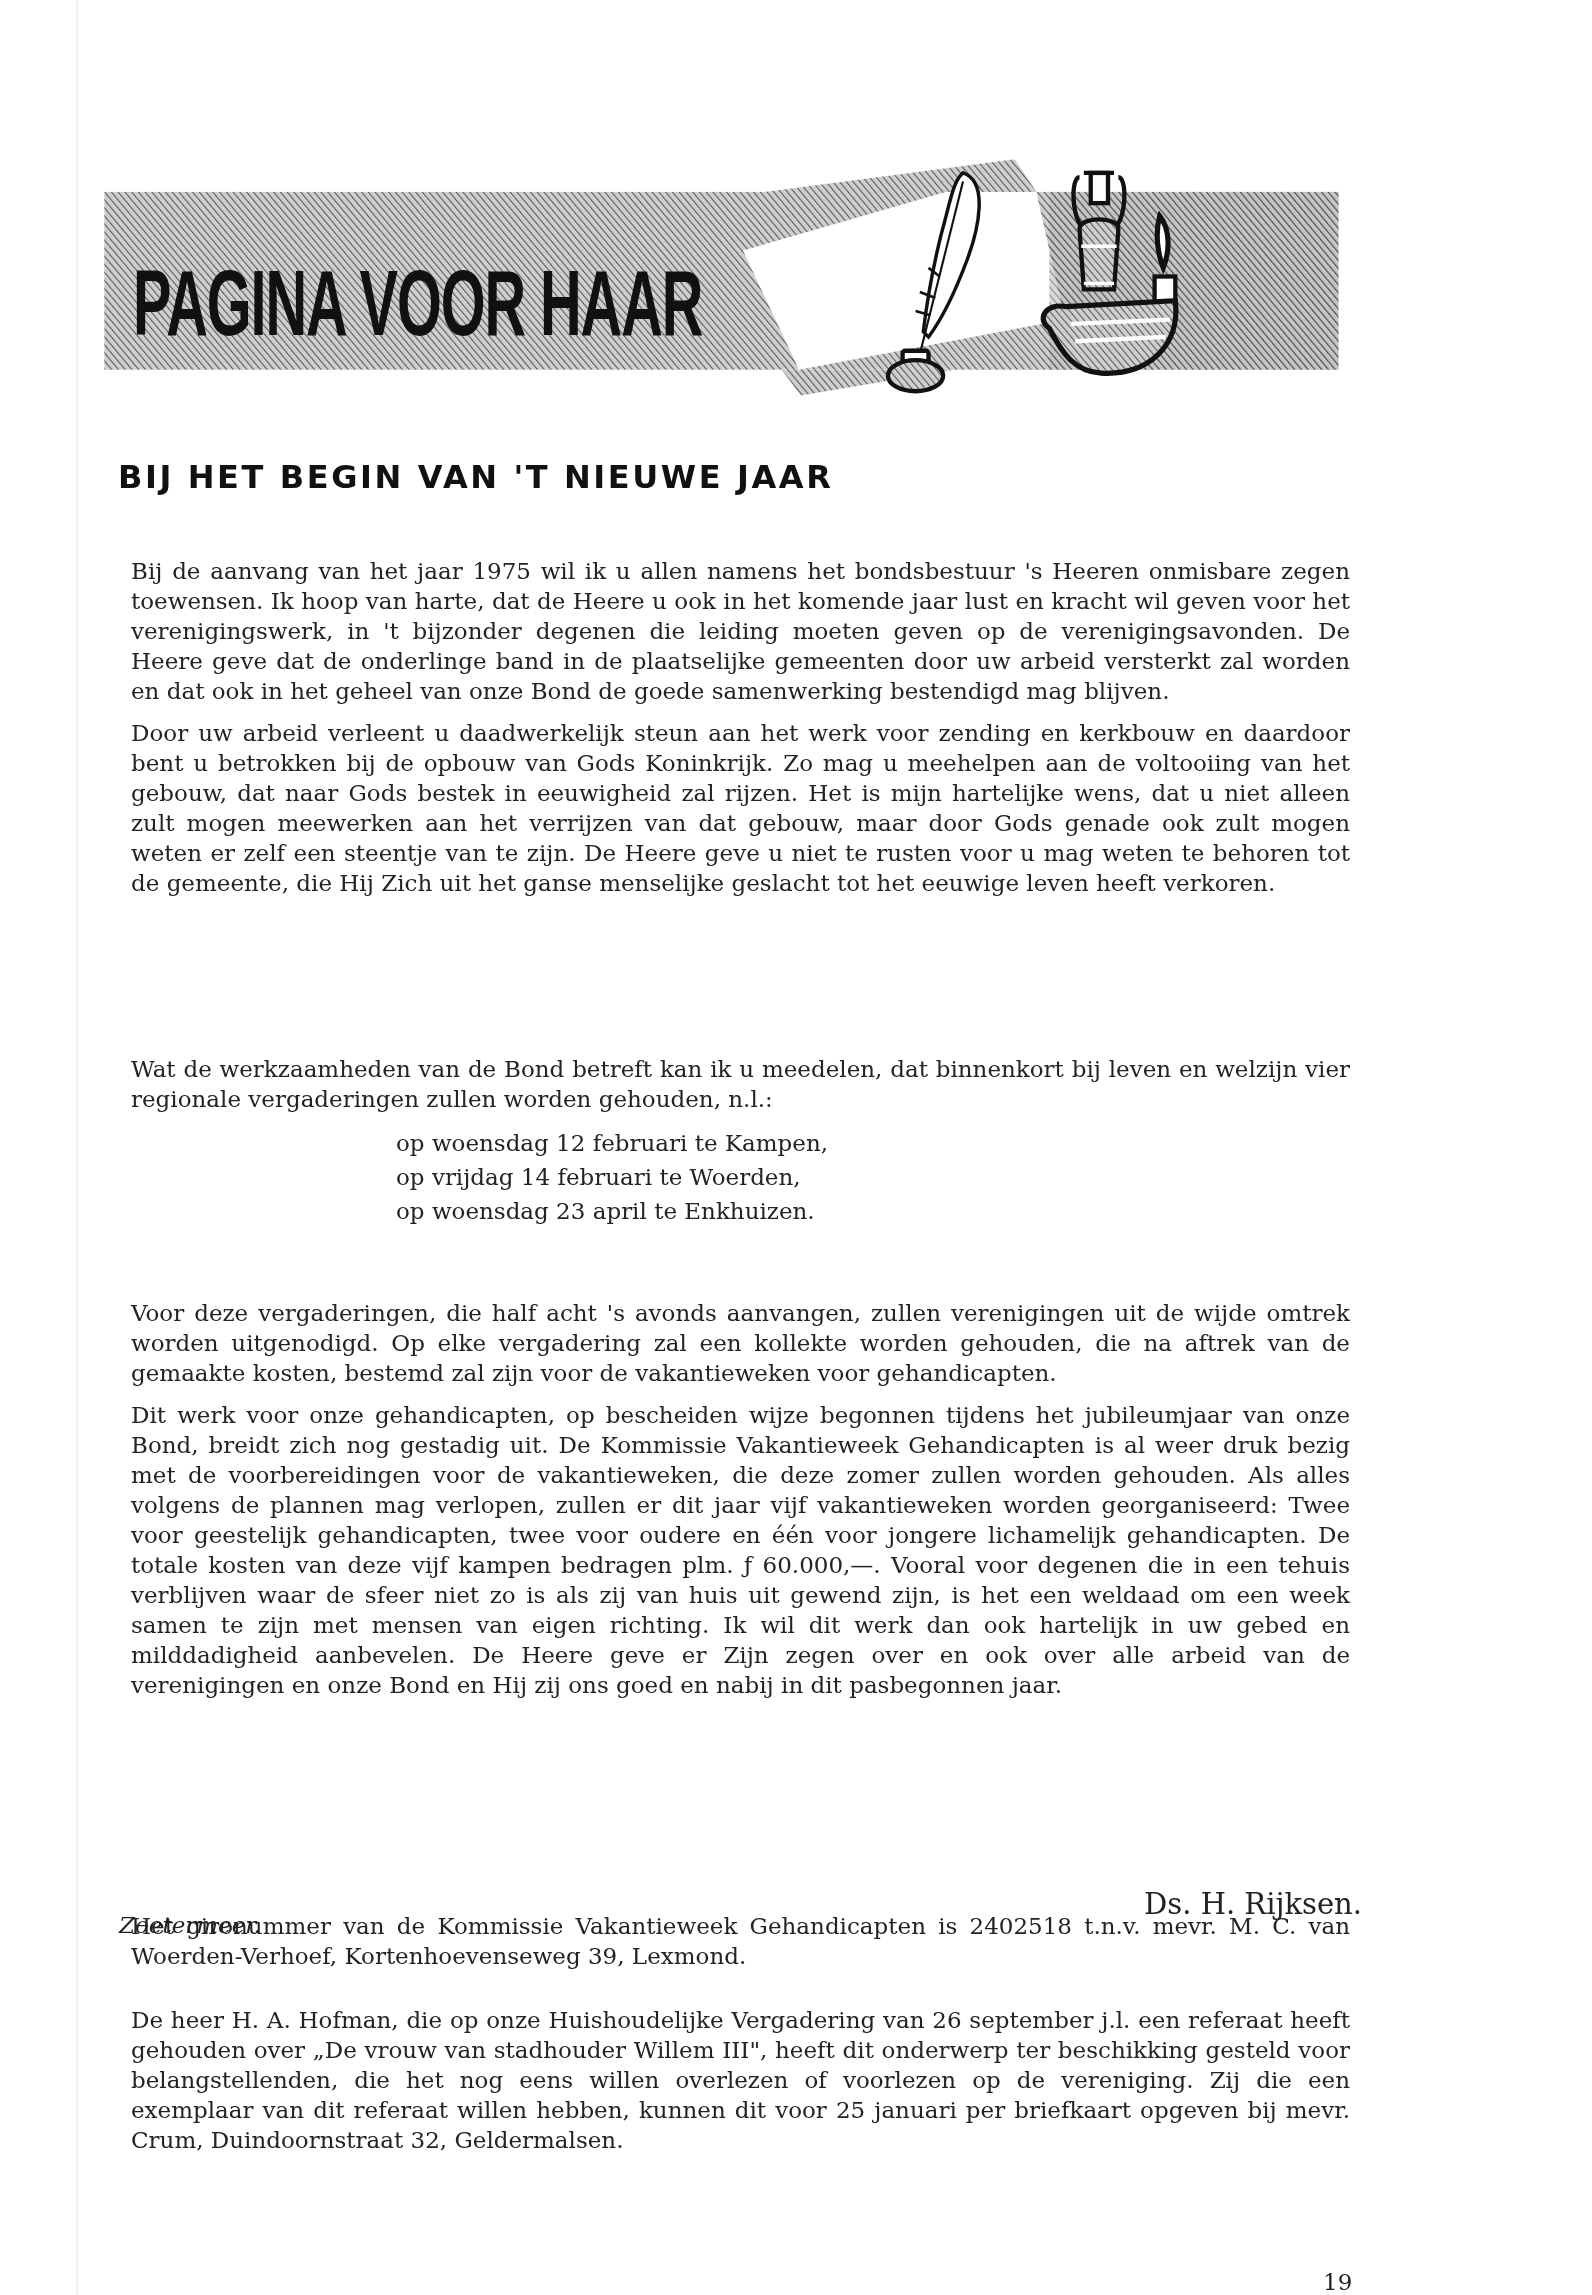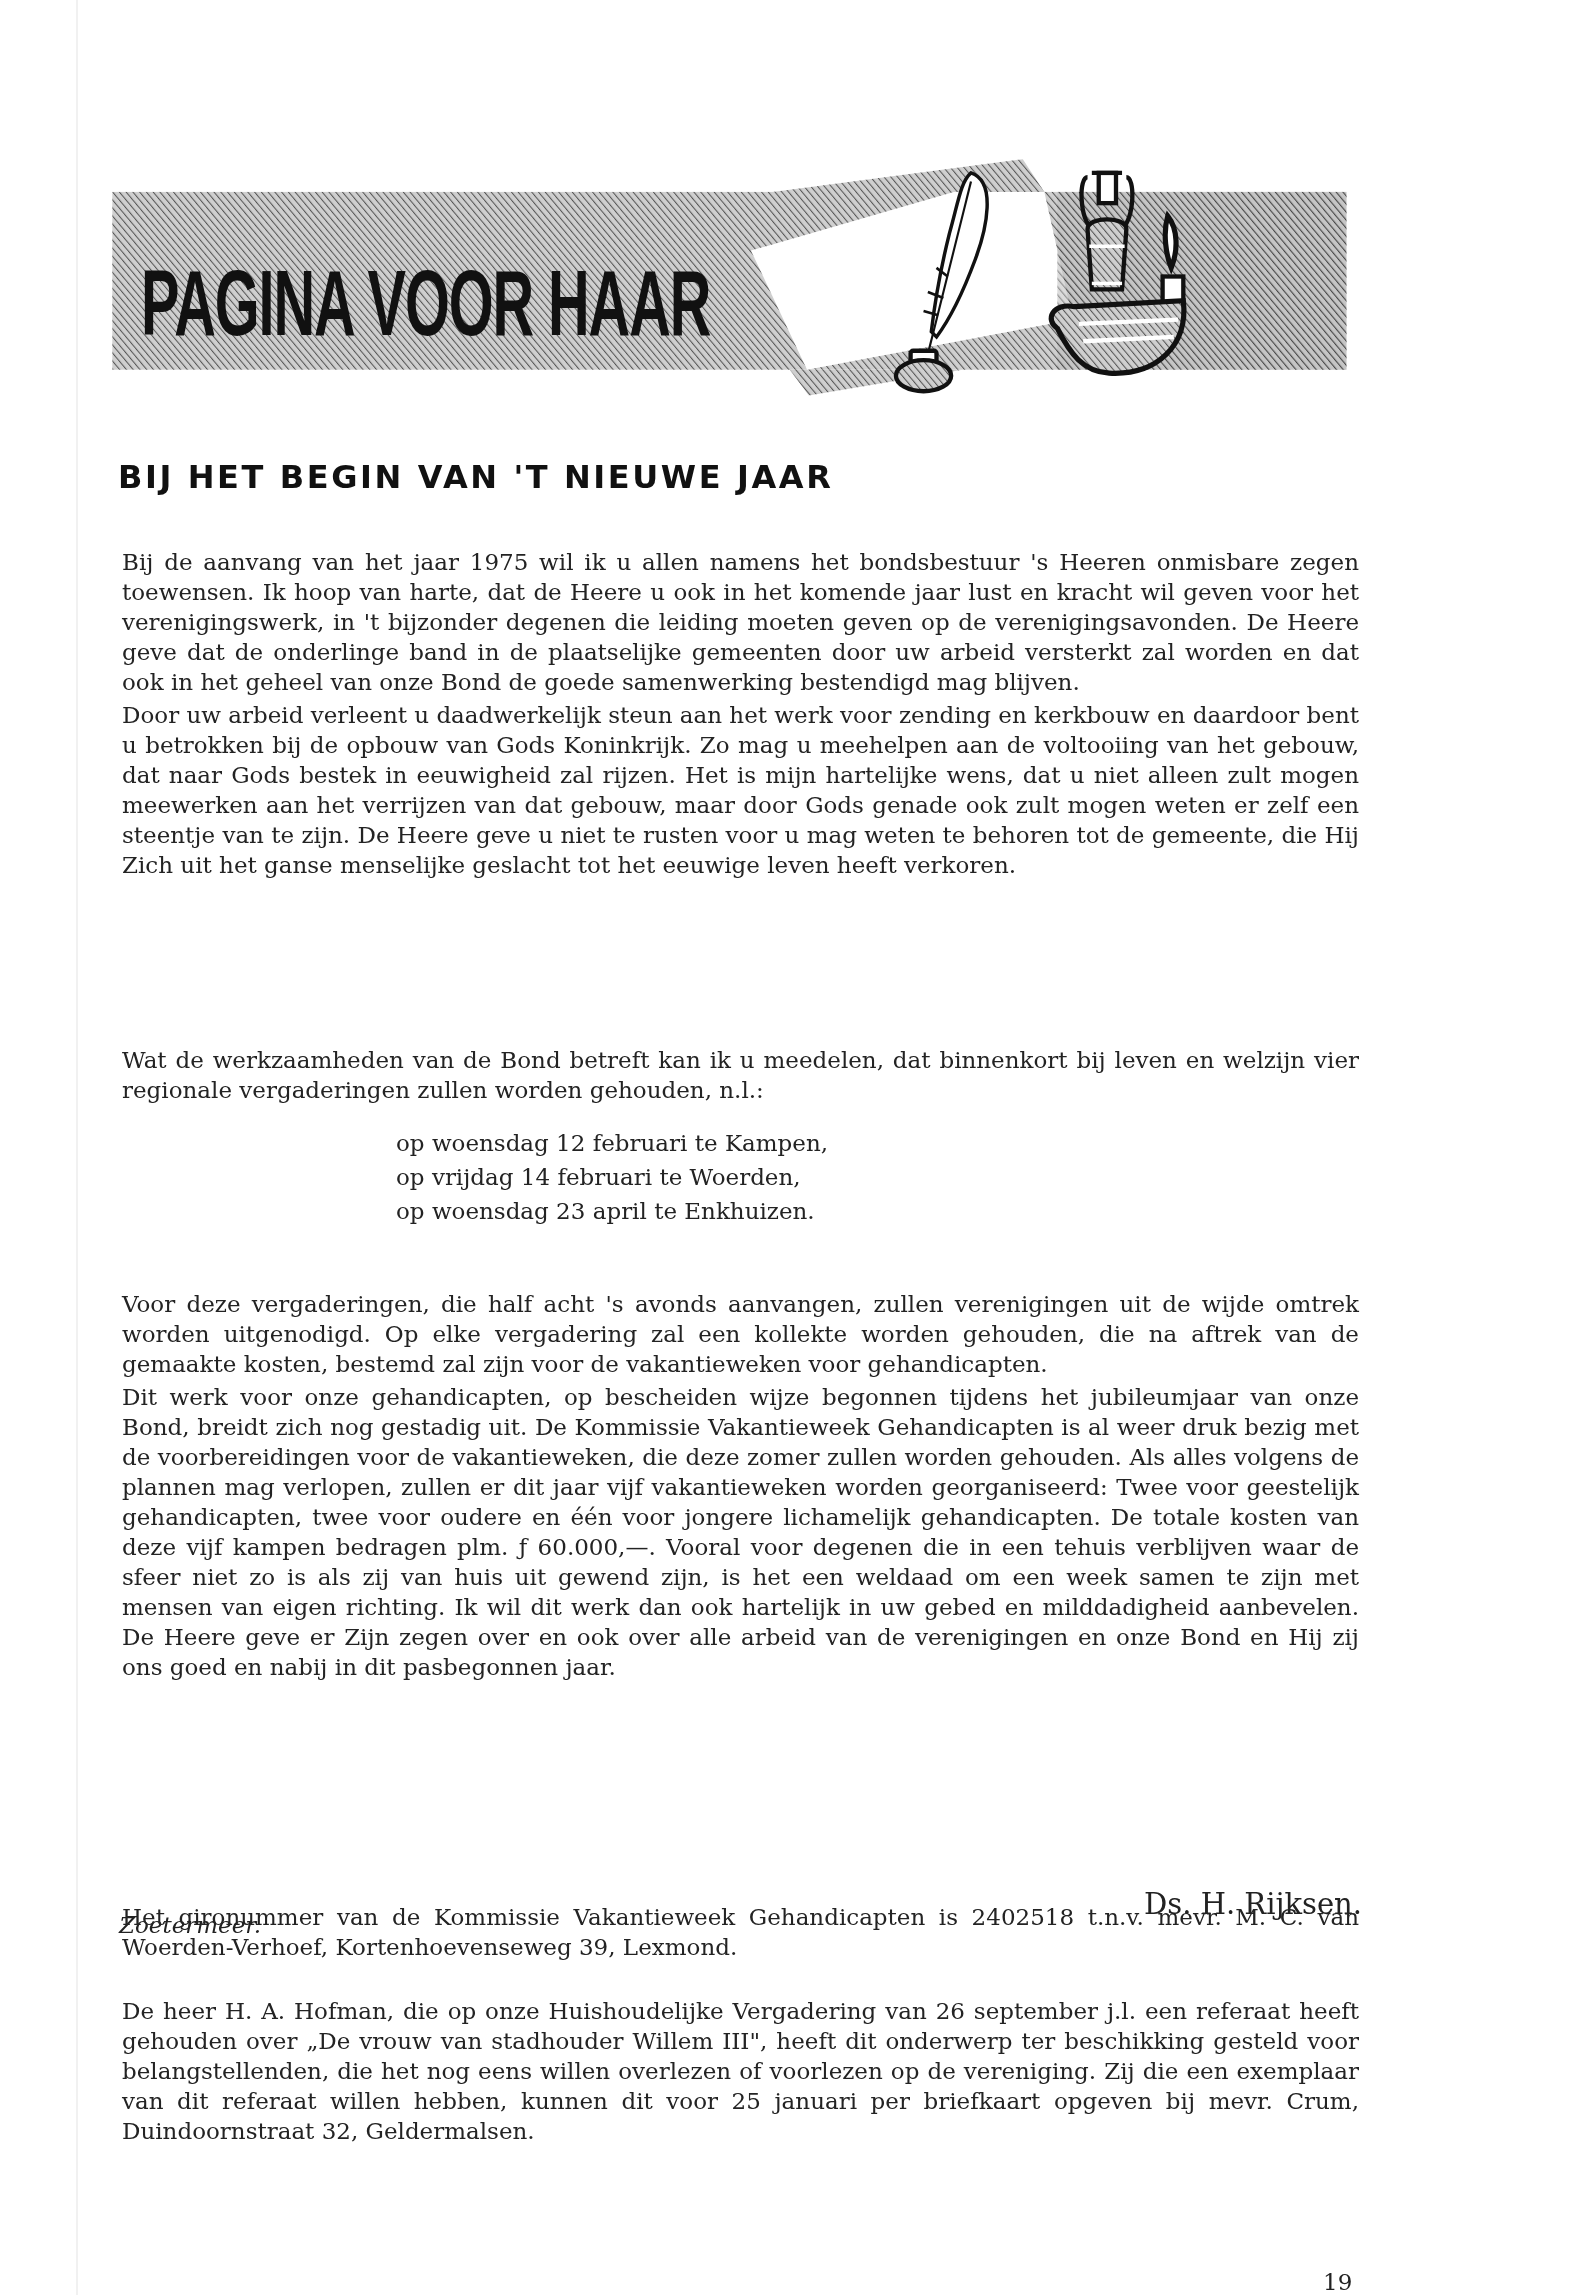--- a/index.html
+++ b/index.html
@@ -6,21 +6,21 @@
   body {
     width: 1592px; height: 2295px; position: relative; overflow: hidden;
     font-family: "DejaVu Serif", "Liberation Serif", serif;
     color: #222222;
   }
   .page-edge {
     position: absolute; left: 76px; top: 0; width: 1.7px; height: 2295px;
     background: #f1f1f1;
   }
   .banner {
-    position: absolute; left: 108px; top: 147px; width: 1260px; height: 259px;
+    position: absolute; left: 100px; top: 147px; width: 1260px; height: 259px;
   }
   .banner svg { position: absolute; left: 0; top: 0; }
   .banner-title {
     position: absolute; left: 33px; top: 110px;
     font-family: "Liberation Sans", "DejaVu Sans", sans-serif;
     font-weight: bold; font-size: 93px; line-height: 93px;
     letter-spacing: -1.7px; color: #111111;
     transform: scaleX(0.62); transform-origin: left top;
     white-space: nowrap;
   }
@@ -30,21 +30,21 @@
     font-weight: bold; font-size: 32px; line-height: 48px;
     letter-spacing: 2.6px; color: #111111;
     white-space: nowrap;
   }
   .body-text {
     position: absolute; left: 119px; width: 1243px;
     font-size: 23px; line-height: 30px;
     text-align: justify;
     color: #232323;
   }
-  .body-text p { margin: 3px; }
+  .body-text p { margin: 12px; }
   .list {
     position: absolute; left: 356px; top: 1126px;
     font-size: 23px; line-height: 34px; color: #232323; margin-left: 40px;
   }
   .list div { white-space: nowrap; }
   .sign-left { position: absolute; left: 119px; top: 1910px; font-size: 23px; line-height: 30px; font-style: italic; }
   .sign-right { position: absolute; right: 230px; top: 1889px; font-size: 29px; line-height: 30px; }
   .page-number {
     position: absolute; left: 1323px; top: 2226px; font-size: 23px; line-height: 26px; color: #222; margin-top: 43px;
   }

